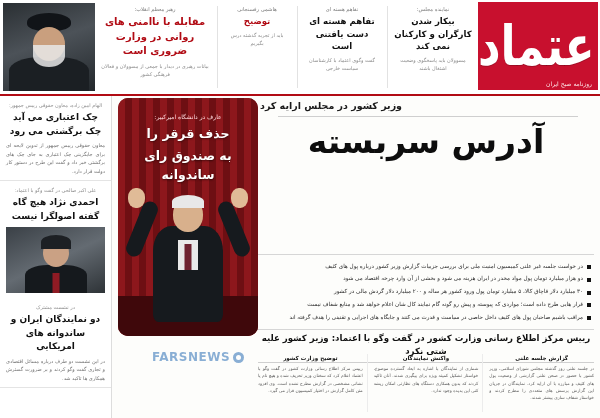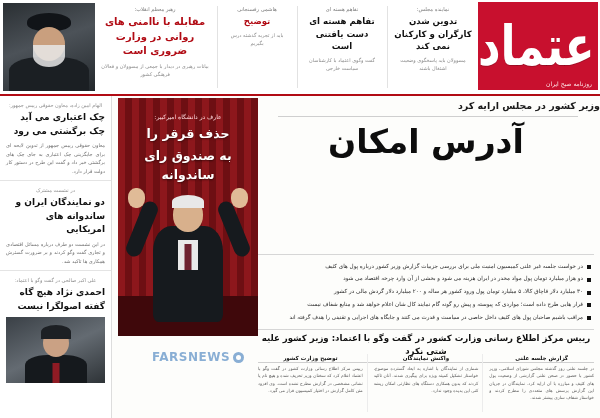--- a/index.html
+++ b/index.html
@@ -94,21 +94,21 @@
     position:absolute;top:96px;left:0;width:112px;height:322px;
     border-right:1px solid #ddd;
     box-sizing:border-box;
     background:#fff;
   }
   .rail-block{
     padding:5px 6px;border-bottom:1px solid #e4e4e4;
     box-sizing:border-box;
   }
   .rail-kicker{font-size:5px;color:#8d8d8d;line-height:1.6;text-align:center;}
-  .rail-head{font-size:9px;font-weight:bold;color:#111;line-height:1.5;margin-top:2px;}
+  .rail-head{font-size:9px;font-weight:bold;color:#111;line-height:1.5;text-align:center;margin-top:2px;}
   .rail-body{font-size:5px;color:#6f6f6f;line-height:1.7;text-align:justify;margin-top:3px;}
   .rail-photo{
     position:relative;width:100%;height:66px;margin-top:4px;
     background:linear-gradient(155deg,#3a4046 0%,#646b72 50%,#2e3337 100%);
     overflow:hidden;
   }
   .rail-photo .face2{
     position:absolute;top:12px;left:50%;transform:translateX(-50%);
     width:26px;height:28px;border-radius:50%;background:#caa184;
   }
@@ -126,37 +126,38 @@
   }
 
   
   .main{
     position:absolute;top:96px;right:0;width:488px;height:322px;
     box-sizing:border-box;
   }
 
   .lead-kicker{
     position:absolute;top:4px;right:0;width:340px;
-    text-align:right;font-size:9.5px;color:#1a1a1a;font-weight:bold;
+    text-align:left;font-size:9.5px;color:#1a1a1a;font-weight:bold;
   }
   .lead-kicker-rule{
     position:absolute;top:20px;right:22px;width:300px;height:1px;background:#cfcfcf;
   }
   .lead-title{
     position:absolute;top:26px;right:6px;width:336px;
     text-align:center;
     font-size:33px;line-height:1.22;font-weight:bold;color:#0d0d0d;
     letter-spacing:-1px;
   }
 
   
   .lead-photo{
     position:absolute;top:2px;left:6px;width:140px;height:238px;
     background:#7d1418;
     overflow:hidden;
+    border-radius:10px;
   }
   .lead-photo .curtain{
     position:absolute;inset:0;
     background:repeating-linear-gradient(90deg,#8d171c 0 7px,#6e0f13 7px 14px);
   }
   .lead-photo .floor{
     position:absolute;bottom:0;left:0;width:100%;height:40px;background:#3f080b;
   }
   .lead-photo .suit{
     position:absolute;bottom:14px;left:50%;transform:translateX(-50%);
@@ -255,21 +256,21 @@
 
   <div class="masthead">
 
     <div class="logo-box">
       <span class="logo-text">اعتماد</span>
       <span class="logo-sub">روزنامه صبح ایران</span>
     </div>
 
     <div class="mast-col" style="right:124px;width:86px;">
       <div class="mast-kicker">نماینده مجلس:</div>
-      <div class="mast-head">تدوین شدن کارگران و کارکنان نمی کند</div>
+      <div class="mast-head">بیکار شدن کارگران و کارکنان نمی کند</div>
       <div class="mast-sub">مسوولان باید پاسخگوی وضعیت اشتغال باشند</div>
     </div>
     <div class="mast-rule" style="right:212px;"></div>
 
     <div class="mast-col" style="right:216px;width:84px;">
       <div class="mast-kicker">تفاهم هسته ای</div>
       <div class="mast-head">تفاهم هسته ای دست یافتنی است</div>
       <div class="mast-sub">گفت وگوی اعتماد با کارشناسان سیاست خارجی</div>
     </div>
     <div class="mast-rule" style="right:302px;"></div>
@@ -294,47 +295,47 @@
       <div class="beard"></div>
     </div>
   </div>
 
   <div class="rail">
 
     <div class="rail-block">
       <div class="rail-kicker">الهام امین زاده، معاون حقوقی رییس جمهور:</div>
       <div class="rail-head">چک اعتباری می آید چک برگشتی می رود</div>
       <div class="rail-body">معاون حقوقی رییس جمهور از تدوین لایحه ای برای جایگزینی چک اعتباری به جای چک های برگشتی خبر داد و گفت این طرح در دستور کار دولت قرار دارد.</div>
-    </div>
-
-    <div class="rail-block">
-      <div class="rail-kicker">در نشست مشترک</div>
-      <div class="rail-head">دو نمایندگان ایران و ساندوانه های امریکایی</div>
-      <div class="rail-body">در این نشست دو طرف درباره مسائل اقتصادی و تجاری گفت وگو کردند و بر ضرورت گسترش همکاری ها تاکید شد.</div>
     </div>
 
     <div class="rail-block" style="border-bottom:none;">
       <div class="rail-kicker">علی اکبر صالحی در گفت وگو با اعتماد:</div>
       <div class="rail-head">احمدی نژاد هیچ گاه گفته اصولگرا نیست</div>
       <div class="rail-photo">
         <div class="suit2"></div>
         <div class="tie2"></div>
         <div class="face2"></div>
         <div class="hair2"></div>
       </div>
     </div>
+
+    <div class="rail-block">
+      <div class="rail-kicker">در نشست مشترک</div>
+      <div class="rail-head">دو نمایندگان ایران و ساندوانه های امریکایی</div>
+      <div class="rail-body">در این نشست دو طرف درباره مسائل اقتصادی و تجاری گفت وگو کردند و بر ضرورت گسترش همکاری ها تاکید شد.</div>
+    </div>
   </div>
 
   <div class="main">
 
     <div class="lead-kicker">وزیر کشور در مجلس ارایه کرد</div>
     <div class="lead-kicker-rule"></div>
 
     <div class="lead-title">
-      <div>آدرس امکان</div>
+      <div>آدرس سربسته</div>
     </div>
 
     <div class="lead-photo">
       <div class="curtain"></div>
       <div class="floor"></div>
       <div class="armL"></div>
       <div class="armR"></div>
       <div class="suit"></div>
       <div class="shirt"></div>
       <div class="tie"></div>

